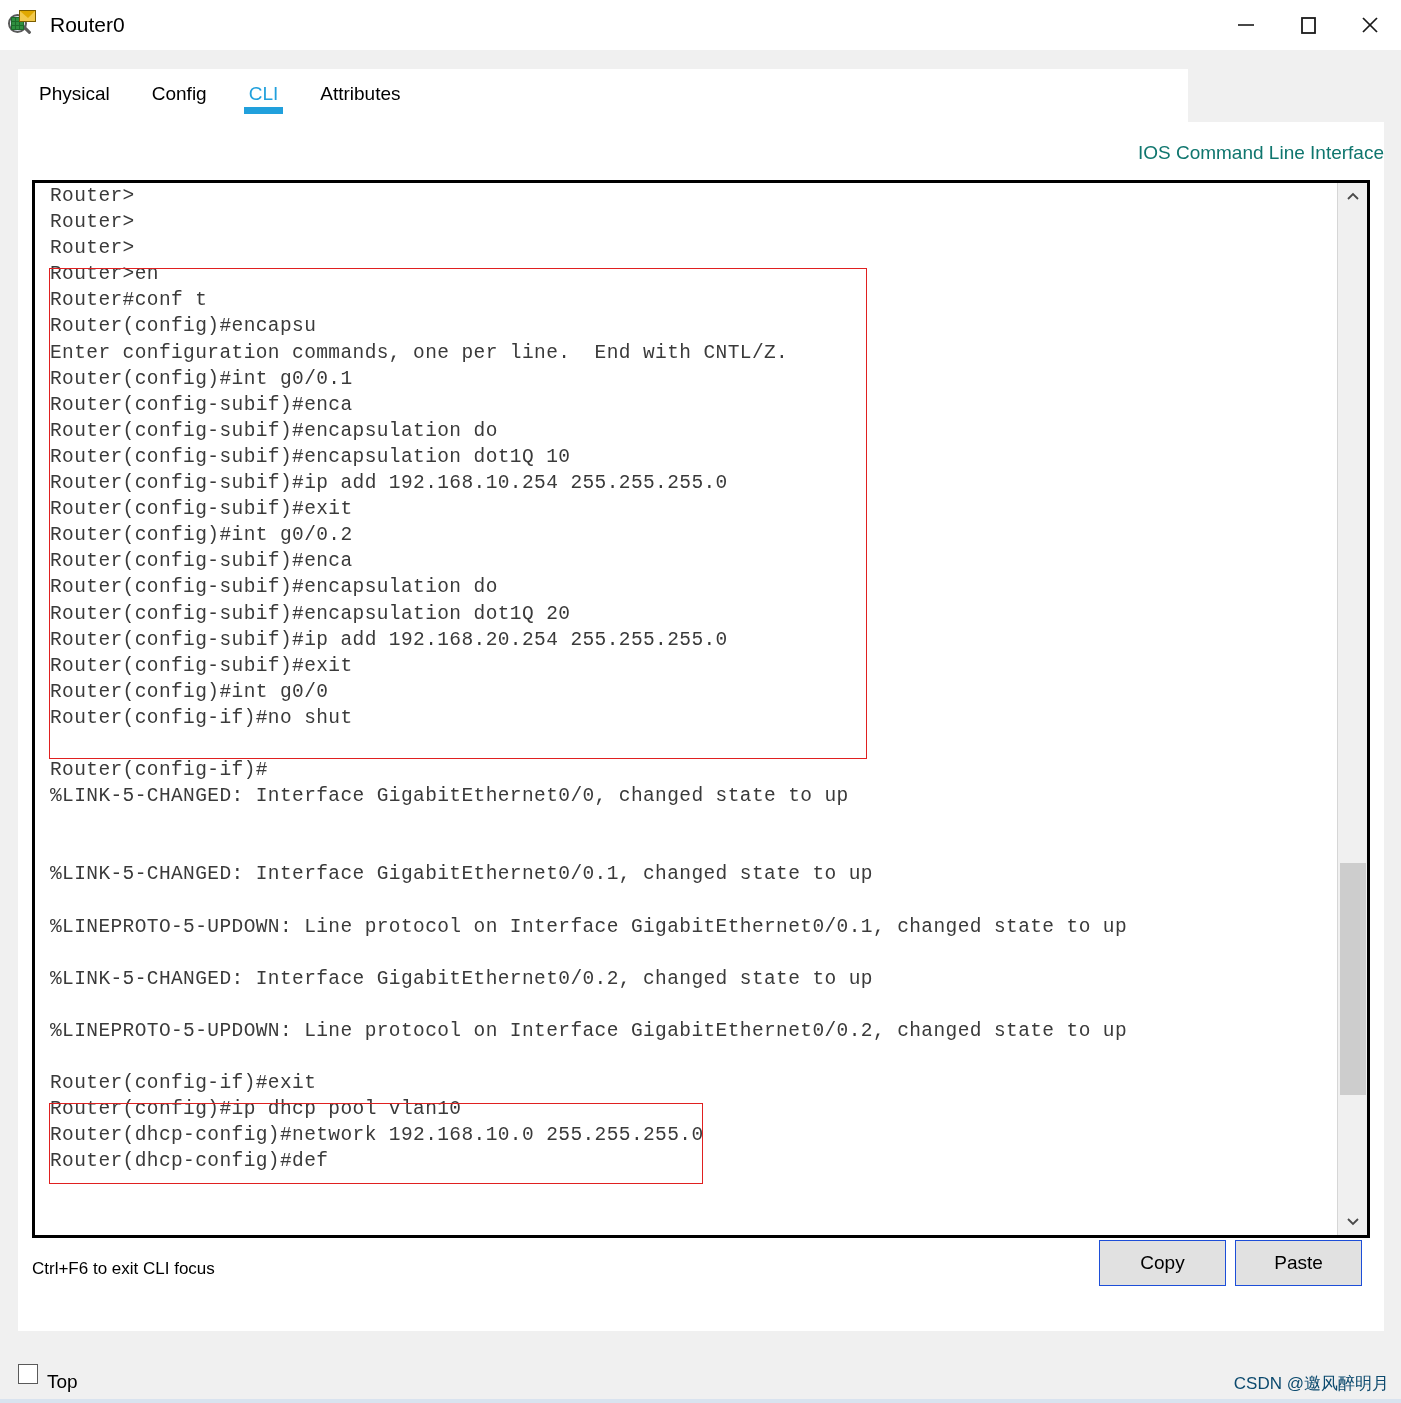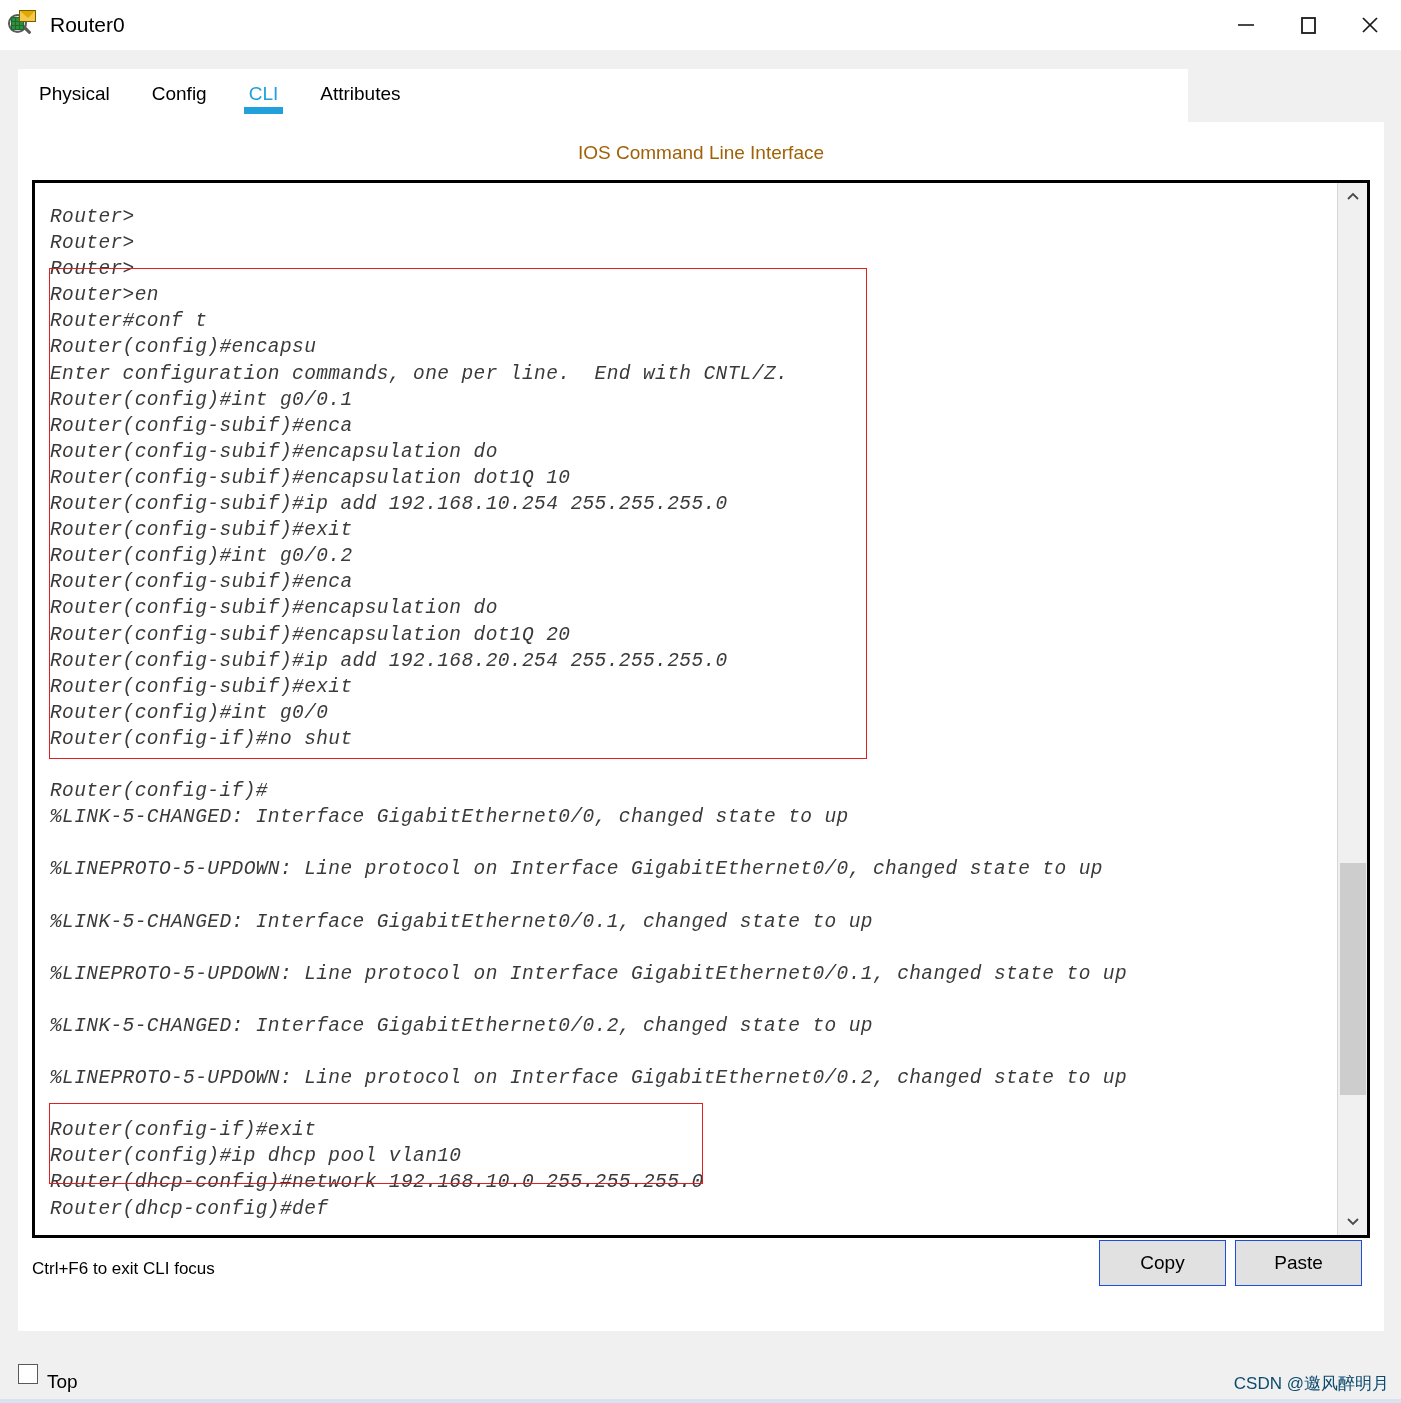--- a/index.html
+++ b/index.html
@@ -99,37 +99,36 @@
   }
 
   
   .panel {
     position: absolute; left: 18px; top: 122px;
     width: 1366px; height: 1209px;
     background: #ffffff;
   }
   .panel-title {
     position: absolute; left: 0; top: 20px; width: 1366px;
-    text-align: center; font-size: 19px; color: #a16207;
+    text-align: right; font-size: 19px; color: #0f766e;
   }
 
   
   .terminal-wrap {
     position: absolute; left: 14px; top: 58px;
     width: 1338px; height: 1058px;
     border: 3px solid #000;
     background: #ffffff;
     display: flex;
   }
   .terminal {
     position: relative;
     flex: 1 1 auto; height: 100%;
     overflow: hidden;
-    padding: 21px 0 0 15px;
-    font-style: italic;
+    padding: 0 0 0 15px;
   }
   .term-line {
     font-family: "Liberation Mono", "DejaVu Sans Mono", monospace;
     font-size: 19.5px;
     line-height: 26.1px;
     color: #3a3a3a;
     white-space: pre;
     letter-spacing: 0.4px;
   }
   .term-line.blank { color: transparent; }
@@ -270,21 +269,20 @@
           <div class="term-line">Router(config-subif)#encapsulation do</div>
           <div class="term-line">Router(config-subif)#encapsulation dot1Q 20</div>
           <div class="term-line">Router(config-subif)#ip add 192.168.20.254 255.255.255.0</div>
           <div class="term-line">Router(config-subif)#exit</div>
           <div class="term-line">Router(config)#int g0/0</div>
           <div class="term-line">Router(config-if)#no shut</div>
           <div class="term-line blank">&nbsp;</div>
           <div class="term-line">Router(config-if)#</div>
           <div class="term-line">%LINK-5-CHANGED: Interface GigabitEthernet0/0, changed state to up</div>
           <div class="term-line blank">&nbsp;</div>
-          <div class="term-line">%LINEPROTO-5-UPDOWN: Line protocol on Interface GigabitEthernet0/0, changed state to up</div>
           <div class="term-line blank">&nbsp;</div>
           <div class="term-line">%LINK-5-CHANGED: Interface GigabitEthernet0/0.1, changed state to up</div>
           <div class="term-line blank">&nbsp;</div>
           <div class="term-line">%LINEPROTO-5-UPDOWN: Line protocol on Interface GigabitEthernet0/0.1, changed state to up</div>
           <div class="term-line blank">&nbsp;</div>
           <div class="term-line">%LINK-5-CHANGED: Interface GigabitEthernet0/0.2, changed state to up</div>
           <div class="term-line blank">&nbsp;</div>
           <div class="term-line">%LINEPROTO-5-UPDOWN: Line protocol on Interface GigabitEthernet0/0.2, changed state to up</div>
           <div class="term-line blank">&nbsp;</div>
           <div class="term-line">Router(config-if)#exit</div>

